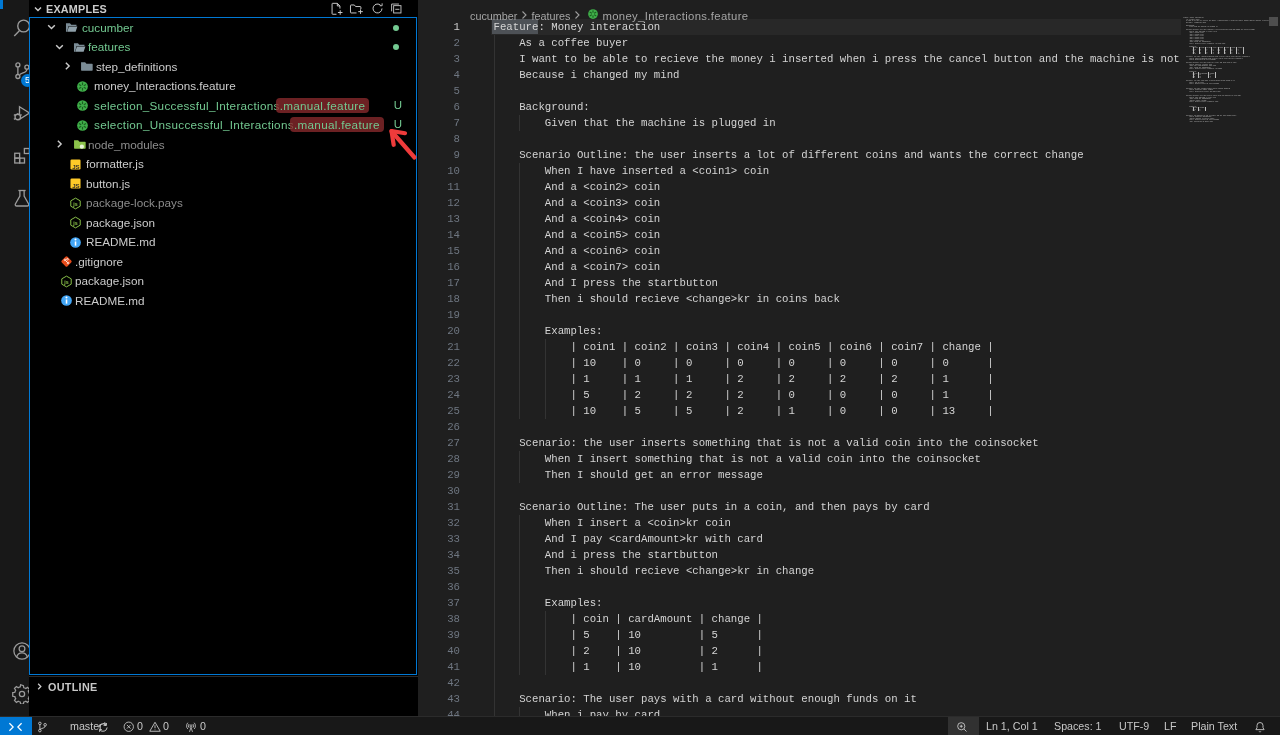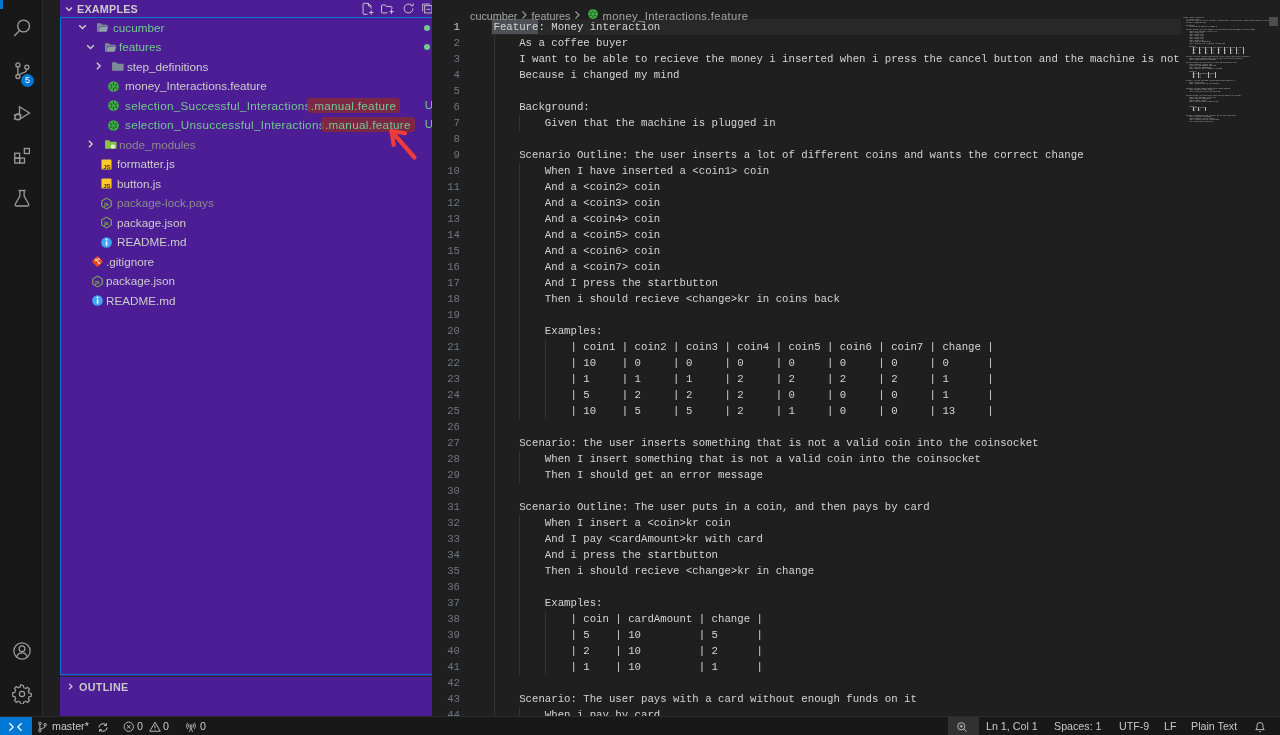--- a/index.html
+++ b/index.html
@@ -3,21 +3,21 @@
 <meta charset="utf-8">
 <style>
   * { margin:0; padding:0; box-sizing:border-box; }
   html,body { width:1280px; height:735px; background:#1f1f1f; overflow:hidden; }
   body { font-family:"Liberation Sans", sans-serif; position:relative; }
   .abs { position:absolute; }
   
   #actbar { left:0; top:0; width:43px; height:735px; background:#181818; border-right:1px solid #2b2b2b; }
   .aicon { position:absolute; left:11.5px; width:20px; height:20px; }
   
-  #sidebar { left:60px; top:0; width:389px; height:716px; background:#4c1d95; }
+  #sidebar { left:29px; top:0; width:389px; height:716px; background:#000000; }
   #treebox { position:absolute; left:0px; top:17px; width:388px; height:658px; border:1px solid #0078d4; }
   .trow { position:absolute; left:1px; width:386px; height:20px; font-size:11.7px; color:#cccccc; }
   .trow .lbl { position:absolute; top:3px; white-space:nowrap; }
   .green { color:#73c991; }
   .gray  { color:#8c8c8c; }
   .chev { position:absolute; top:4.5px; width:11px; height:11px; }
   .ficon { position:absolute; top:3.5px; width:13px; height:13px; }
   .ubadge { position:absolute; right:14px; top:3px; color:#73c991; font-size:11.5px; }
   
   .paneh { position:absolute; left:0; width:389px; height:19px; border-top:1px solid #2b2b2b; color:#c8c8c8; font-weight:bold; font-size:10.8px; }
@@ -503,21 +503,21 @@
         <path d="M1.5 2 L5.5 6 L1.5 10"></path>
         <path d="M14.5 2 L10.5 6 L14.5 10"></path>
       </svg>
     </div>
 <svg class="abs" style="left:37px;top:4px;width:11px;height:12px" viewBox="0 0 14 16" fill="none" stroke="#c8c8c8" stroke-width="1.2">
       <circle cx="3.5" cy="3.2" r="1.7"></circle>
       <circle cx="10.5" cy="5" r="1.7"></circle>
       <circle cx="3.5" cy="12.8" r="1.7"></circle>
       <path d="M3.5 4.9 v6.2 M10.5 6.7 c0 3 -4 2.5 -7 4.5"></path>
     </svg>
-<div class="it" style="left:52px">master*</div>
+<div class="it" style="left:70px">master*</div>
 <svg class="abs" style="left:97px;top:4.5px;width:12px;height:11px" viewBox="0 0 16 14" fill="none" stroke="#c8c8c8" stroke-width="1.3">
       <path d="M13.5 7 a5.5 5.5 0 0 1 -9.8 3.0 M2.5 7 a5.5 5.5 0 0 1 9.8 -3.0"></path>
       <path d="M12.5 1.2 v3 h-3 M3.5 12.8 v-3 h3"></path>
     </svg>
 <svg class="abs" style="left:122.5px;top:4px;width:11.5px;height:11.5px" viewBox="0 0 16 16" fill="none" stroke="#c8c8c8" stroke-width="1.2">
       <circle cx="8" cy="8" r="6.5"></circle>
       <path d="M5.5 5.5 l5 5 M10.5 5.5 l-5 5"></path>
     </svg>
 <div class="it" style="left:137px">0</div>
 <svg class="abs" style="left:149px;top:4px;width:12px;height:11.5px" viewBox="0 0 16 15" fill="none" stroke="#c8c8c8" stroke-width="1.2">

